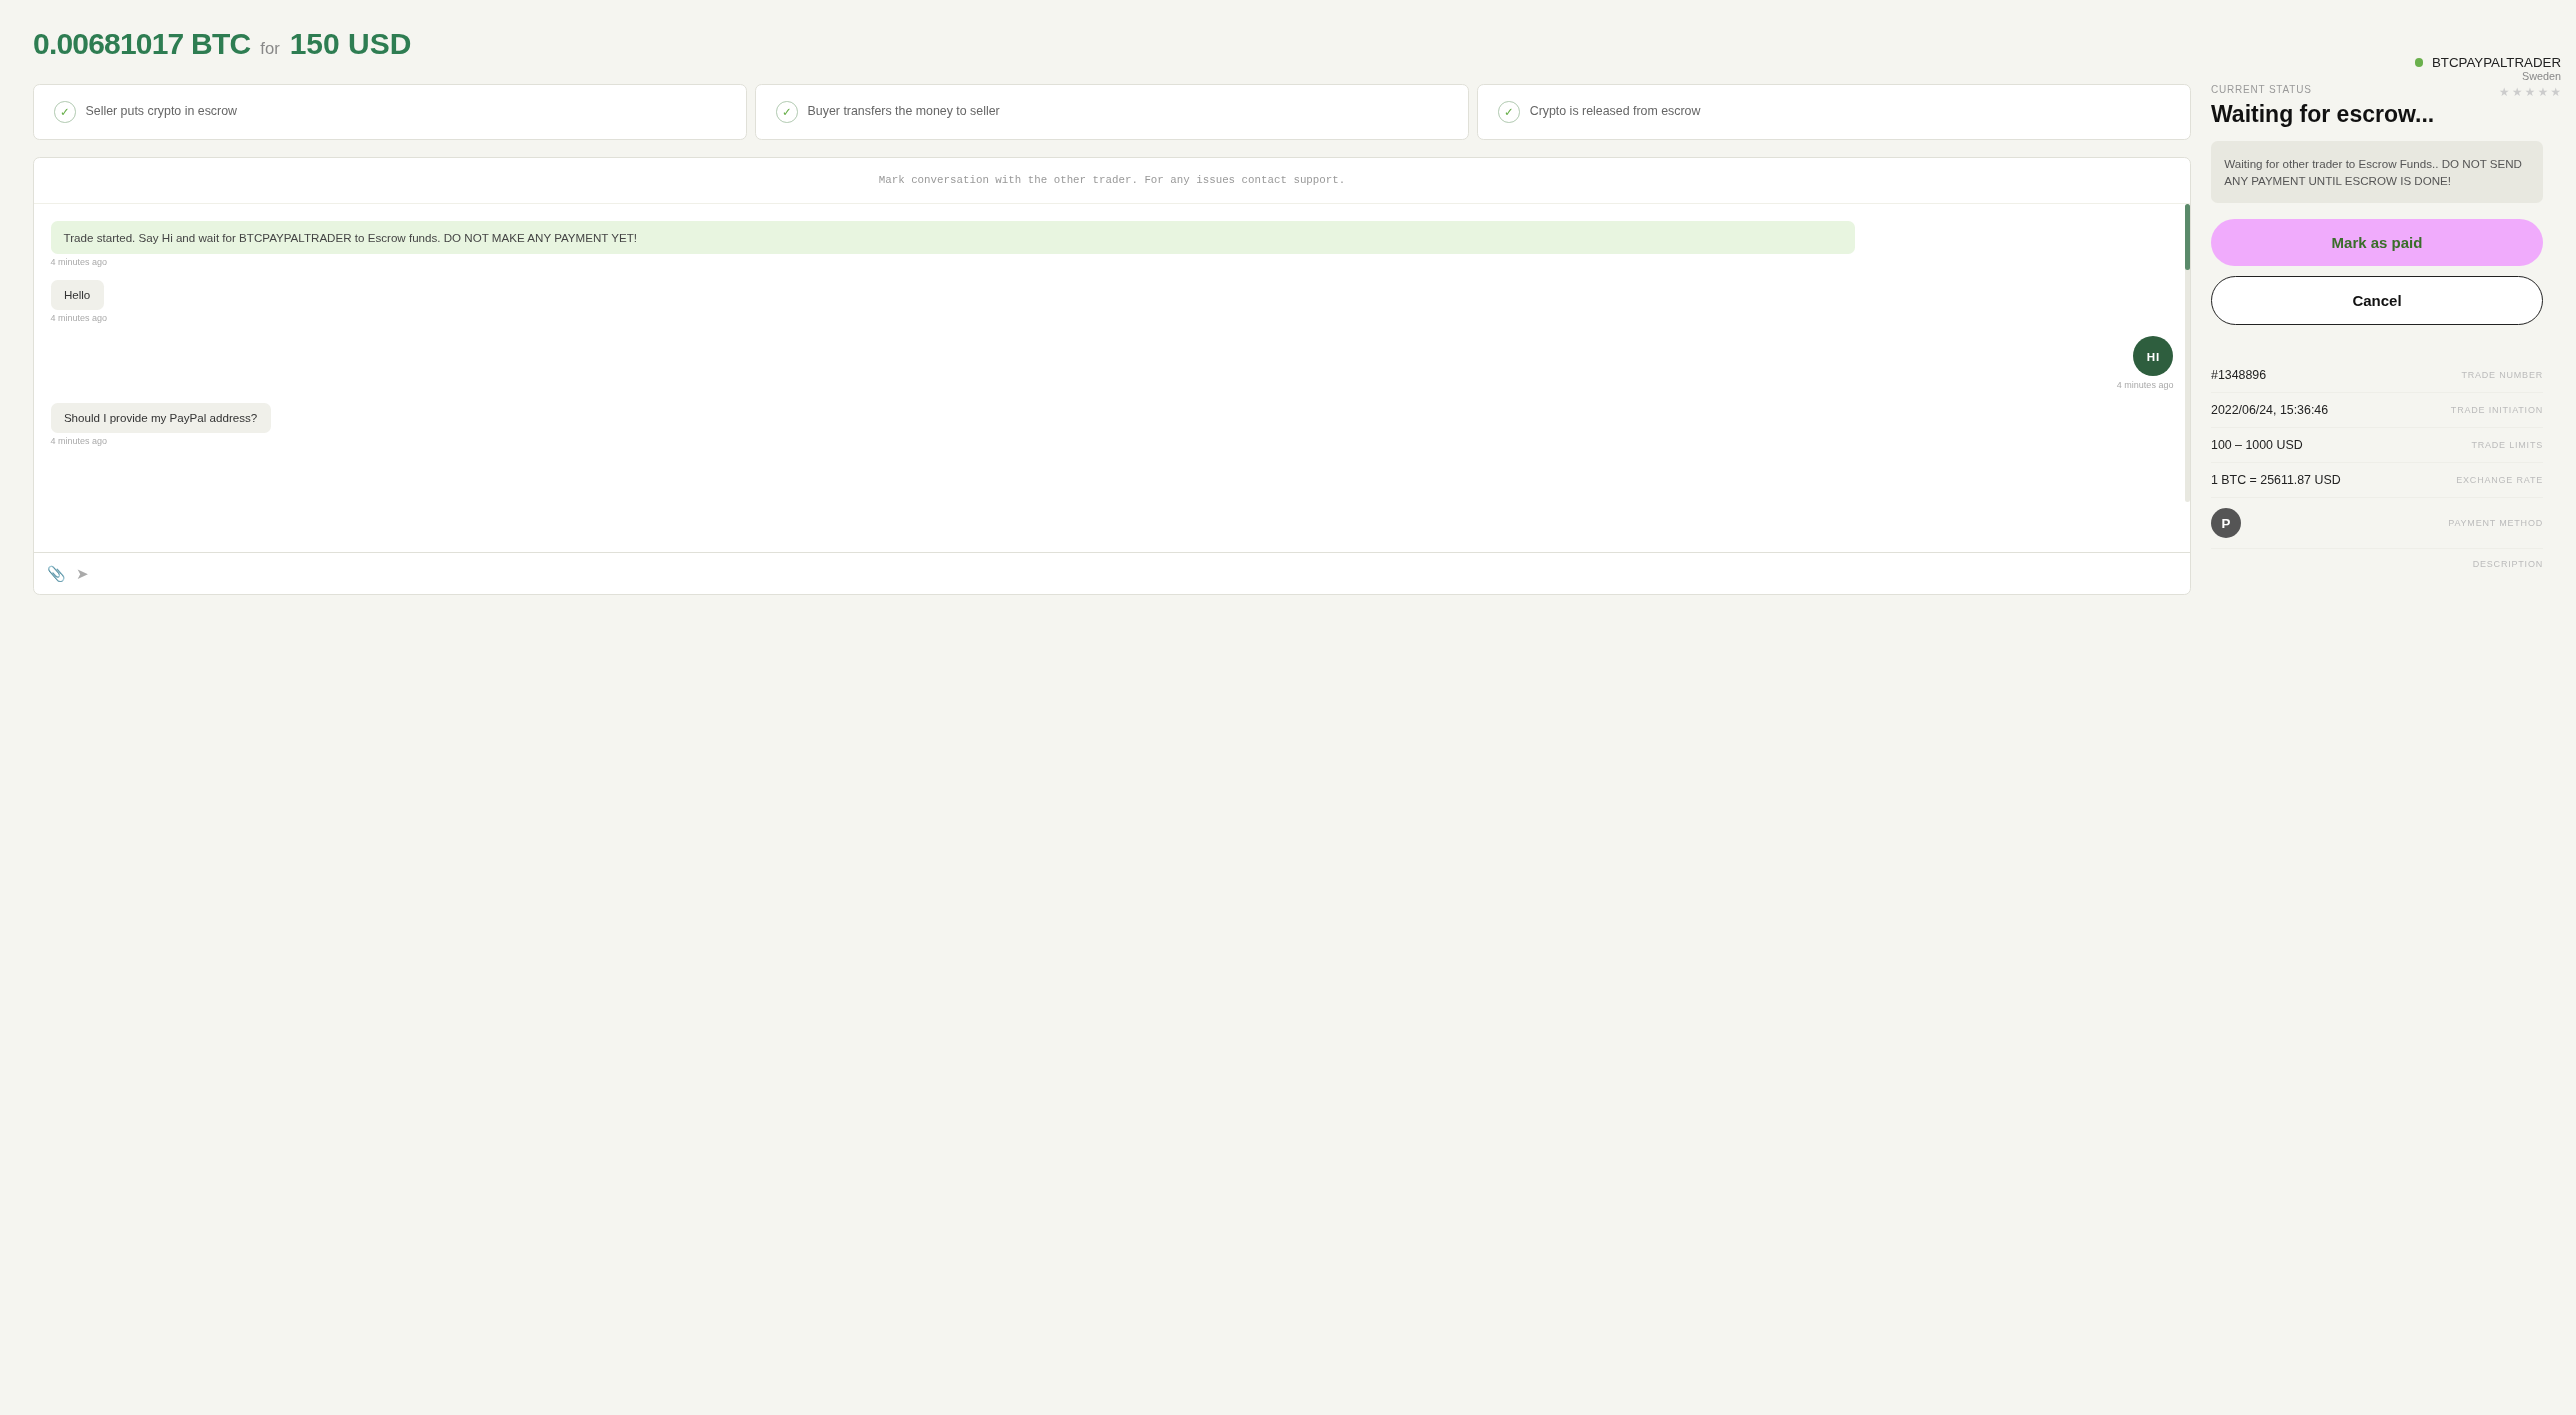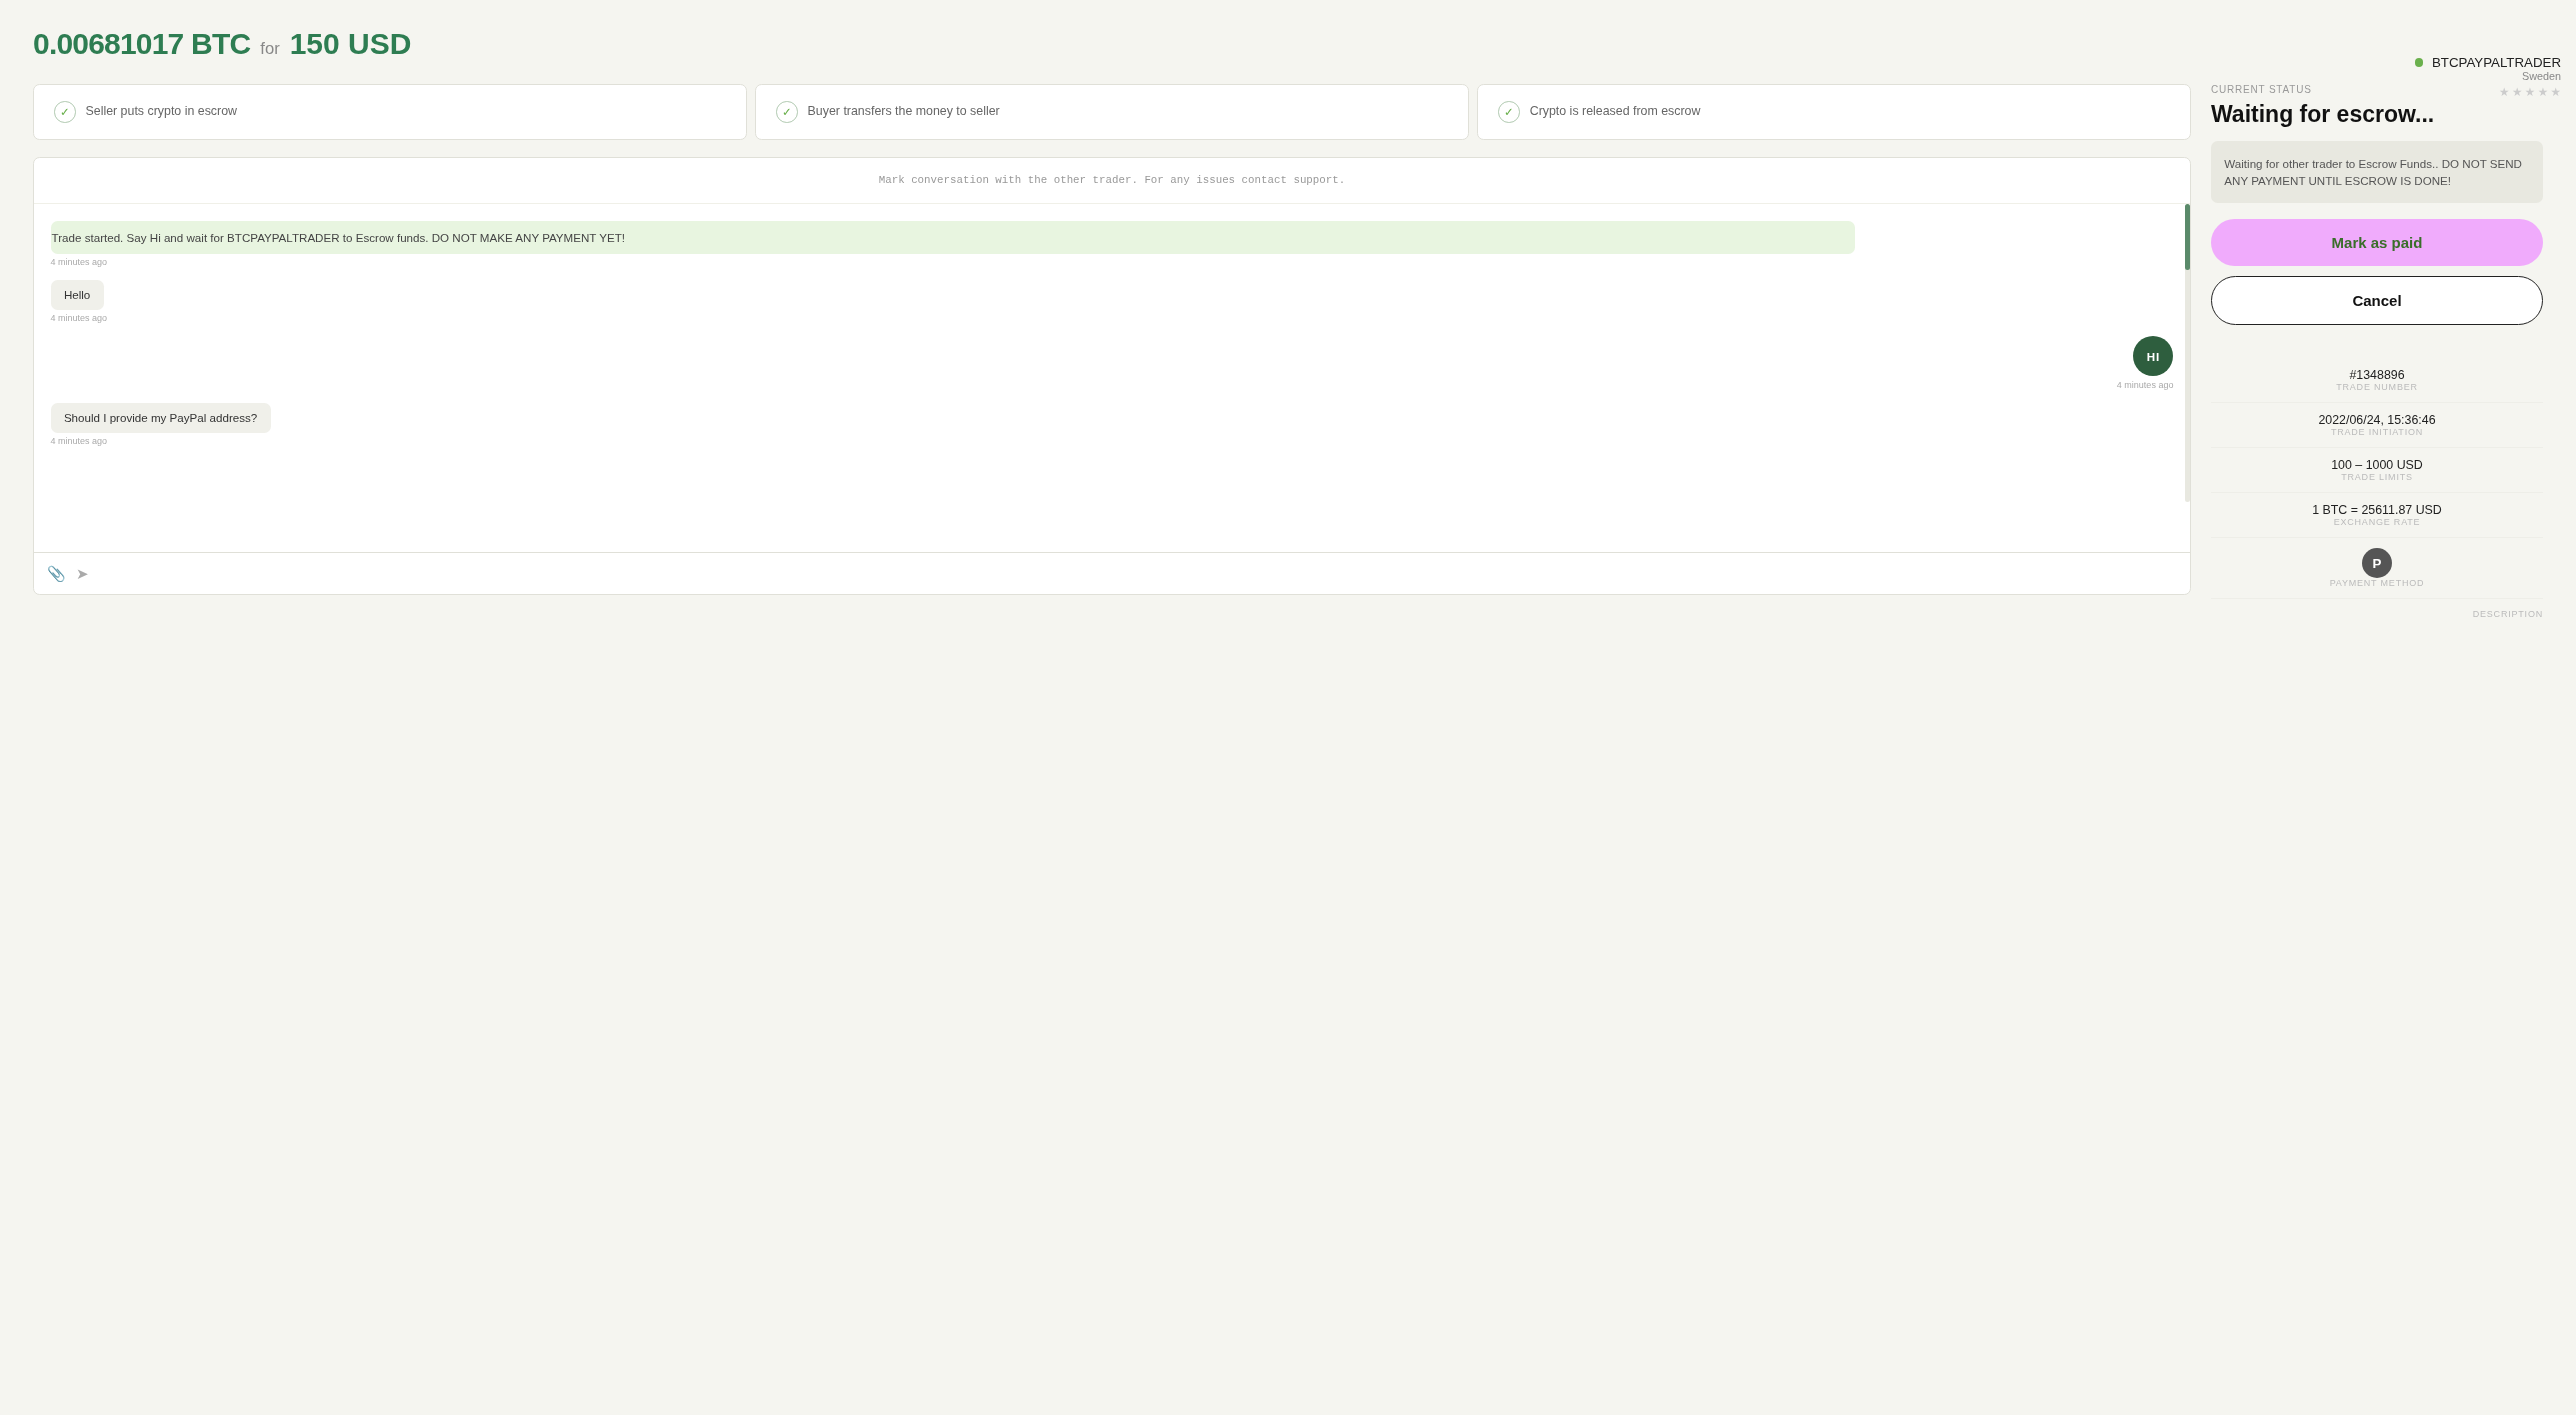--- a/index.html
+++ b/index.html
@@ -141,21 +141,21 @@
     }
     .chat-scroll-thumb {
       width: 5px;
       height: 66px;
       background: #5a8a6a;
       border-radius: 2.5px;
     }
     .system-message {
       background: #e8f5e0;
       border-radius: 6.6px;
-      padding: 10px 1px;
+      padding: 10px 13px;
       font-size: 11.6px;
       color: #444;
       max-width: 85%;
     }
     .msg-time {
       font-size: 9px;
       color: #aaa;
       margin-top: 3.3px;
     }
     .bubble-left {
@@ -264,21 +264,20 @@
       display: flex;
       flex-direction: column;
       gap: 0;
     }
     .trade-detail-row {
       display: flex;
       justify-content: space-between;
       align-items: center;
       padding: 10px 0;
       border-bottom: 0.8px solid #eeeee8;
-      flex-direction: column;
     }
     .trade-detail-value {
       font-size: 12.4px;
       color: #222;
       font-weight: 500;
     }
     .trade-detail-key {
       font-size: 9px;
       color: #bbb;
       letter-spacing: 0.8px;

